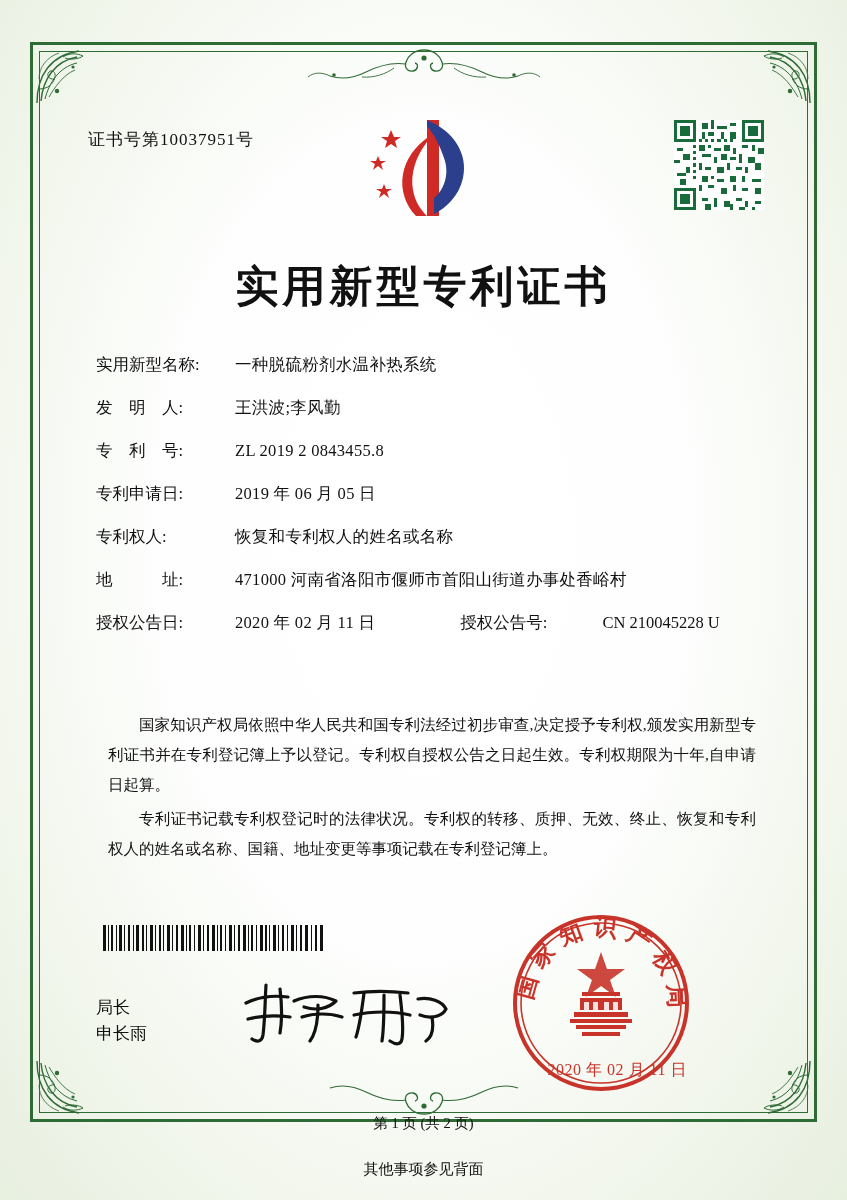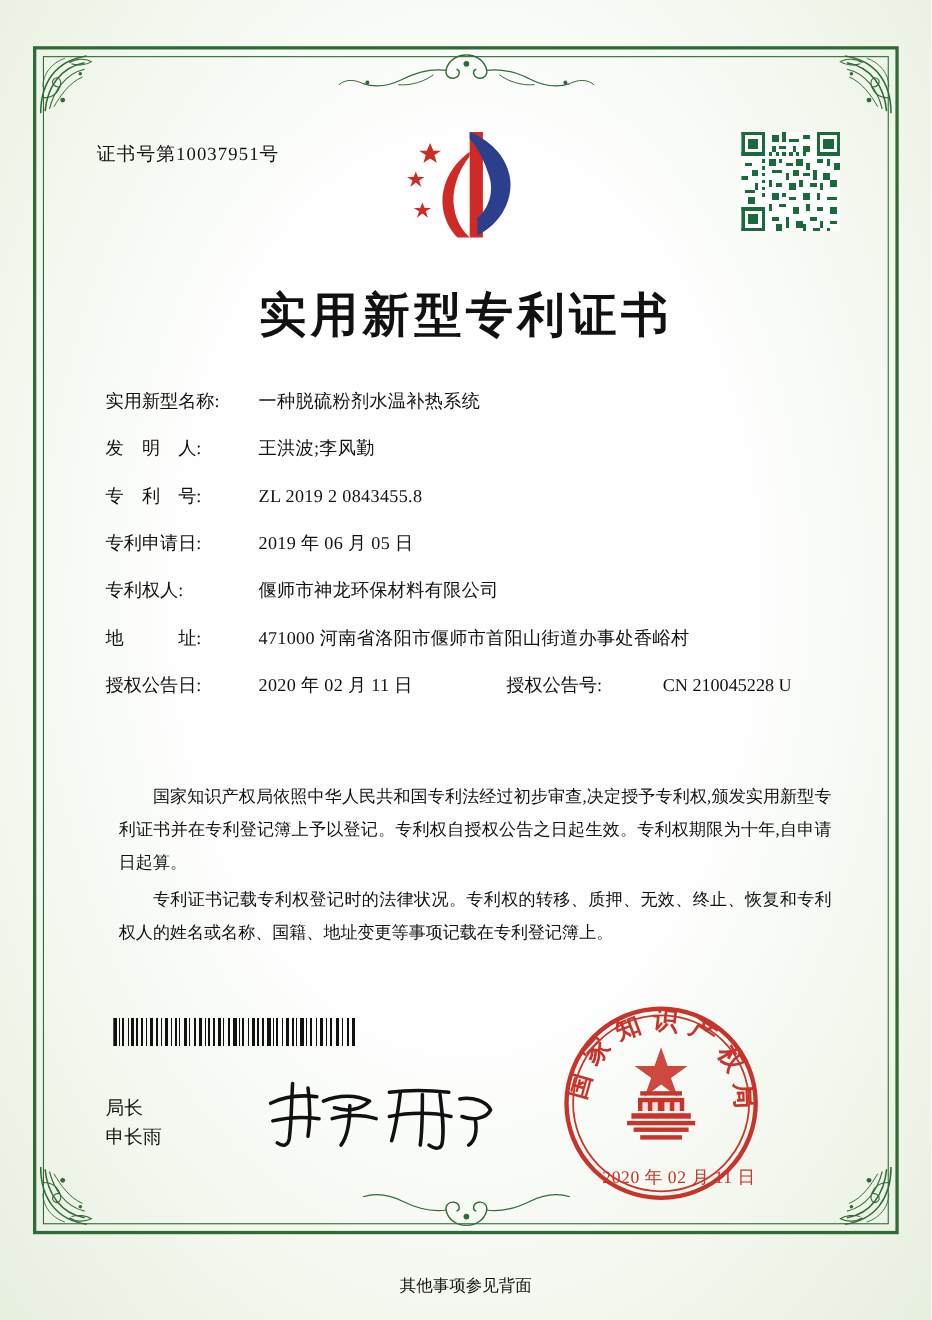--- a/index.html
+++ b/index.html
@@ -436,21 +436,21 @@
     <div class="field-row">
       <div class="field-label">专　利　号:</div>
       <div class="field-value">ZL 2019 2 0843455.8</div>
     </div>
     <div class="field-row">
       <div class="field-label">专利申请日:</div>
       <div class="field-value">2019 年 06 月 05 日</div>
     </div>
     <div class="field-row">
       <div class="field-label">专利权人:</div>
-      <div class="field-value">偃师市神龙环保材料有限公司</div>
+      <div class="field-value">恢复和专利权人的姓名或名称</div>
     </div>
     <div class="field-row">
       <div class="field-label">地　　　址:</div>
       <div class="field-value">471000 河南省洛阳市偃师市首阳山街道办事处香峪村</div>
     </div>
     <div class="field-row pair">
       <div class="field-label">授权公告日:</div>
       <div class="field-value">2020 年 02 月 11 日</div>
       <div class="pair-second-label">授权公告号:</div>
       <div class="pair-second-value">CN 210045228 U</div>
@@ -571,15 +571,16 @@
         <path id="sealArc" d="M 24,103 A 68,68 0 1 1 158,103" fill="none"></path>
       </defs>
       <text fill="#c8342a" font-size="23" font-family="'Liberation Serif','DejaVu Serif',serif" font-weight="bold" letter-spacing="9">
         <textPath href="#sealArc" startOffset="6%">国家知识产权局</textPath>
       </text>
     </svg>
   </div>
 
   <div class="seal-date">2020 年 02 月 11 日</div>
 
+  <div class="page-num">第 1 页 (共 2 页)</div>
   <div class="footnote">其他事项参见背面</div>
 
 </div>
 
 </body></html>

